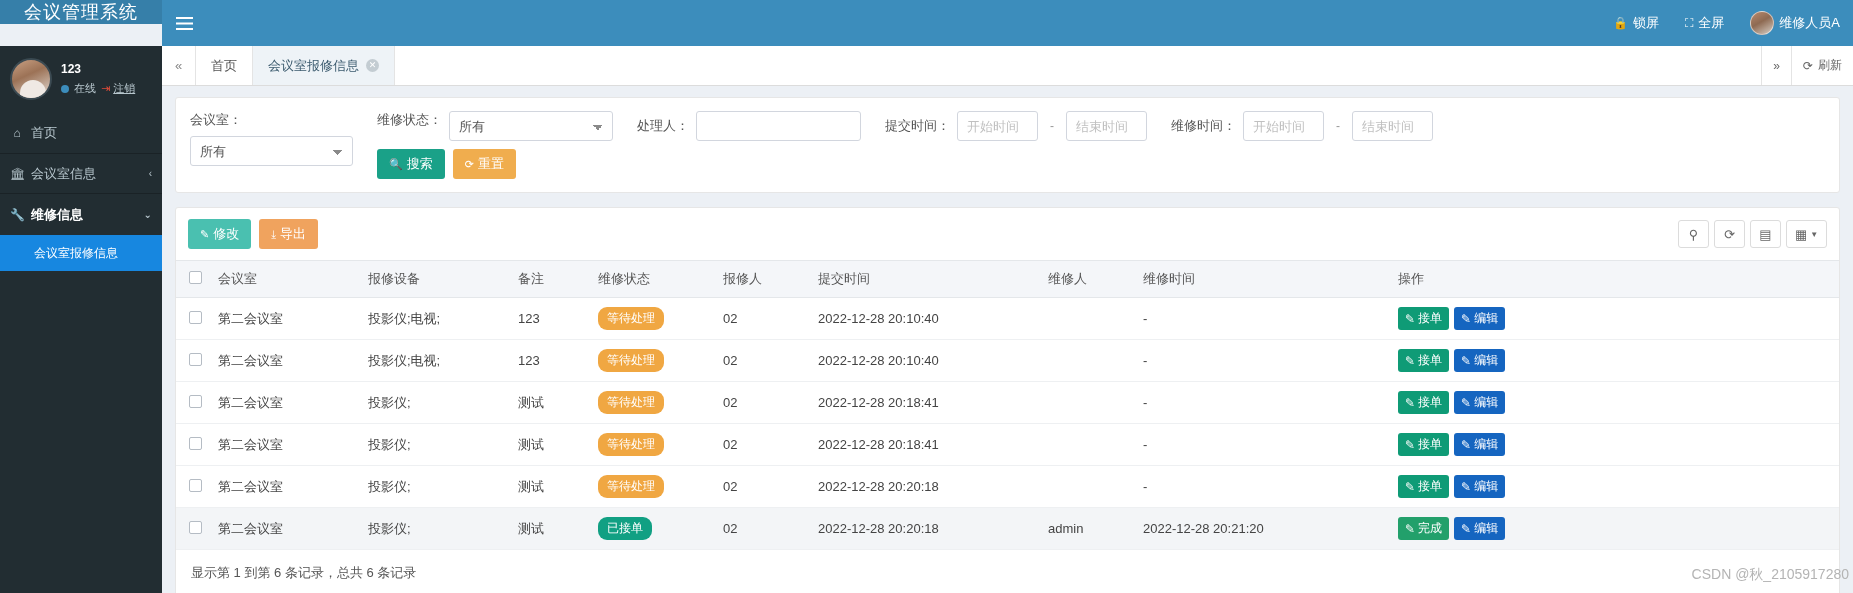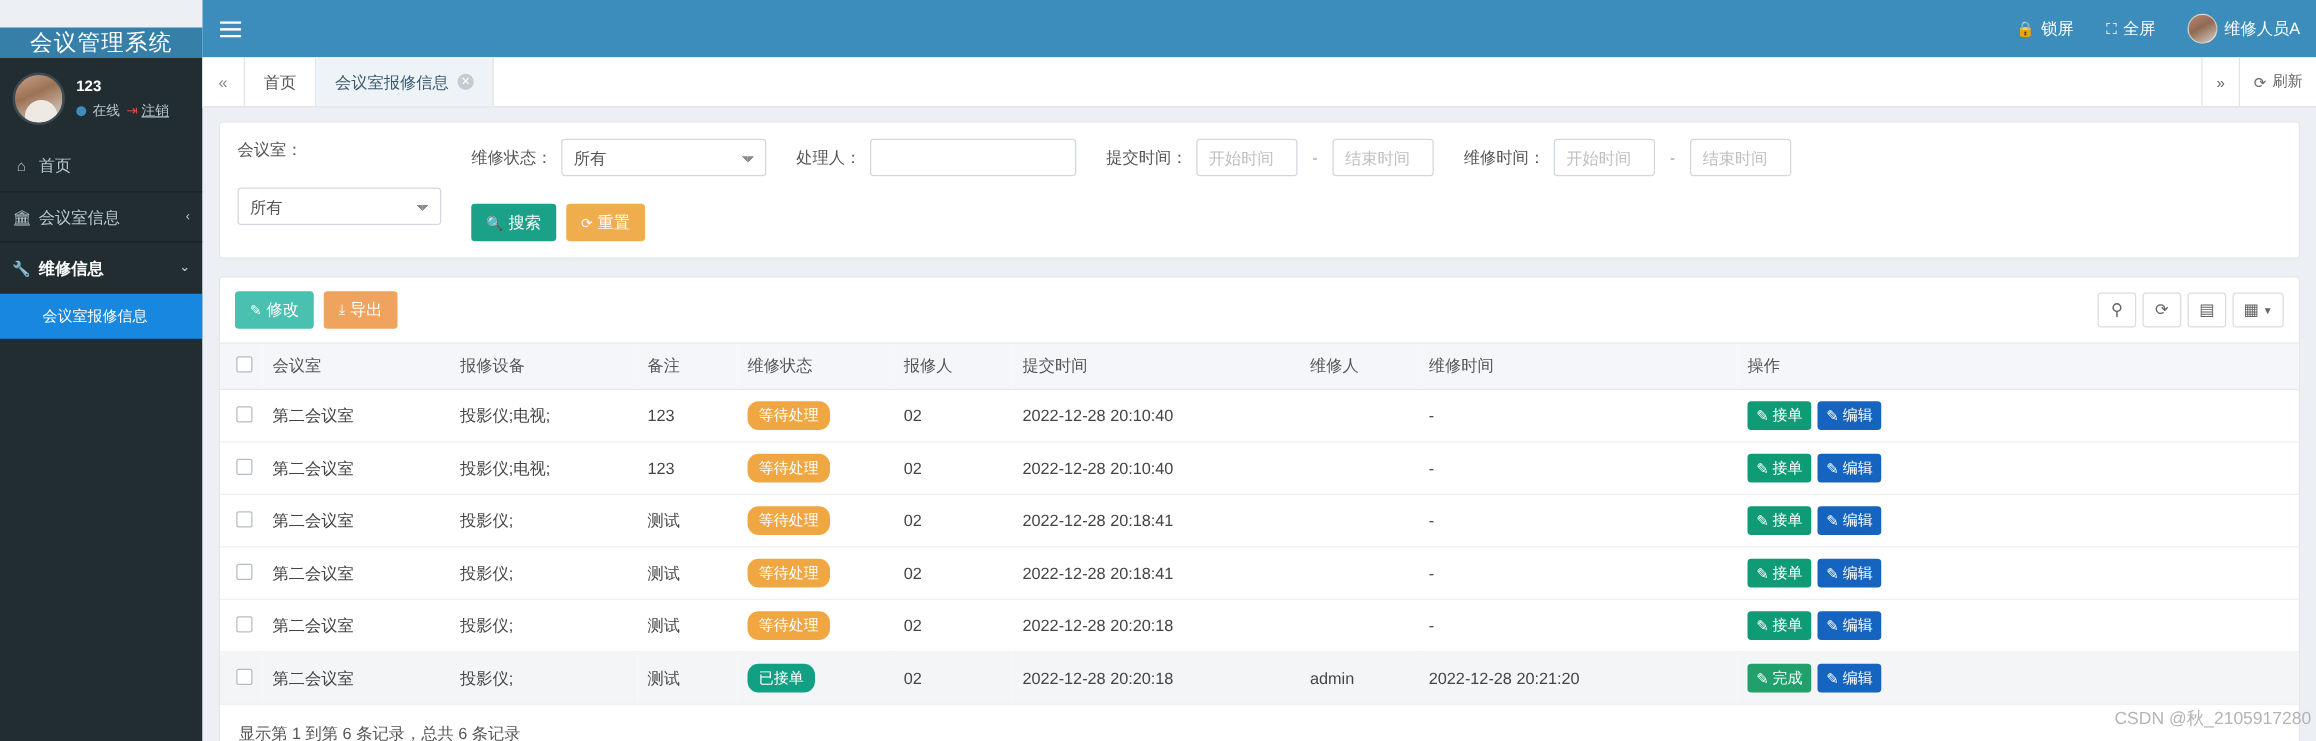--- a/index.html
+++ b/index.html
@@ -5,21 +5,21 @@
   * { box-sizing: border-box; margin: 0; padding: 0; }
   html, body {
     width: 1853px; height: 593px;
     overflow: hidden;
     font-family: "Liberation Sans", "DejaVu Sans", sans-serif;
     background: #ecf0f5;
   }
   .app { width: 1853px; height: 593px; position: relative; }
 
   
-  .topbar { height: 46px; display: flex; align-items: flex-end; }
+  .topbar { height: 46px; display: flex; align-items: flex-start; }
   .logo-box {
     width: 162px; background: #367fa9; color: #fff;
     display: flex; align-items: center; justify-content: center;
     font-size: 18px; letter-spacing: 1px;
   }
   .navbar {
     flex: 1; background: #3c8dbc; display: flex;
     align-items: center; justify-content: space-between;
   }
   .hamburger {
@@ -113,21 +113,21 @@
 
   
   .card {
     background: #fff; margin: 11px 13px 0 13px; border: 1px solid #e6e6e6;
     border-radius: 3px;
   }
   .filter-body { padding: 13px 14px 13px 14px; }
   .filter-row { display: flex; align-items: flex-start; flex-wrap: wrap; }
   .fg { display: flex; align-items: center; gap: 7px; margin-right: 24px; }
   .fg-label { font-size: 13px; color: #555; white-space: nowrap; }
-  .fg-col { display: flex; flex-direction: column; gap: 21px; }
+  .fg-col { display: flex; flex-direction: column; gap: 7px; }
   .inp, .sel {
     height: 30px; border: 1px solid #d2d6de; border-radius: 3px;
     font-size: 13px; color: #555; padding: 0 9px; background: #fff;
     font-family: inherit; outline: none;
   }
   .inp::placeholder { color: #c0c0c0; }
   .sel {
     appearance: none; -webkit-appearance: none; padding-right: 26px;
     background-image: linear-gradient(45deg, transparent 50%, #8a8a8a 50%),
                       linear-gradient(135deg, #8a8a8a 50%, transparent 50%);
@@ -309,21 +309,21 @@
             <div class="fg-col">
               <span class="fg-label">会议室：</span>
               <select class="sel w-room">
                 <option>所有</option>
               </select>
             </div>
           </div>
 
           <div class="fg">
             <div class="fg-col">
-              <div style="display:flex;align-items:center;gap:7px;">
+              <div style="display:flex;align-items:flex-start;gap:7px;">
                 <span class="fg-label">维修状态：</span>
                 <select class="sel w-status">
                   <option>所有</option>
                 </select>
               </div>
               <div class="btn-row">
                 <button class="btn btn-search">
                   <span class="bi">🔍</span>
                   <span>搜索</span>
                 </button>

